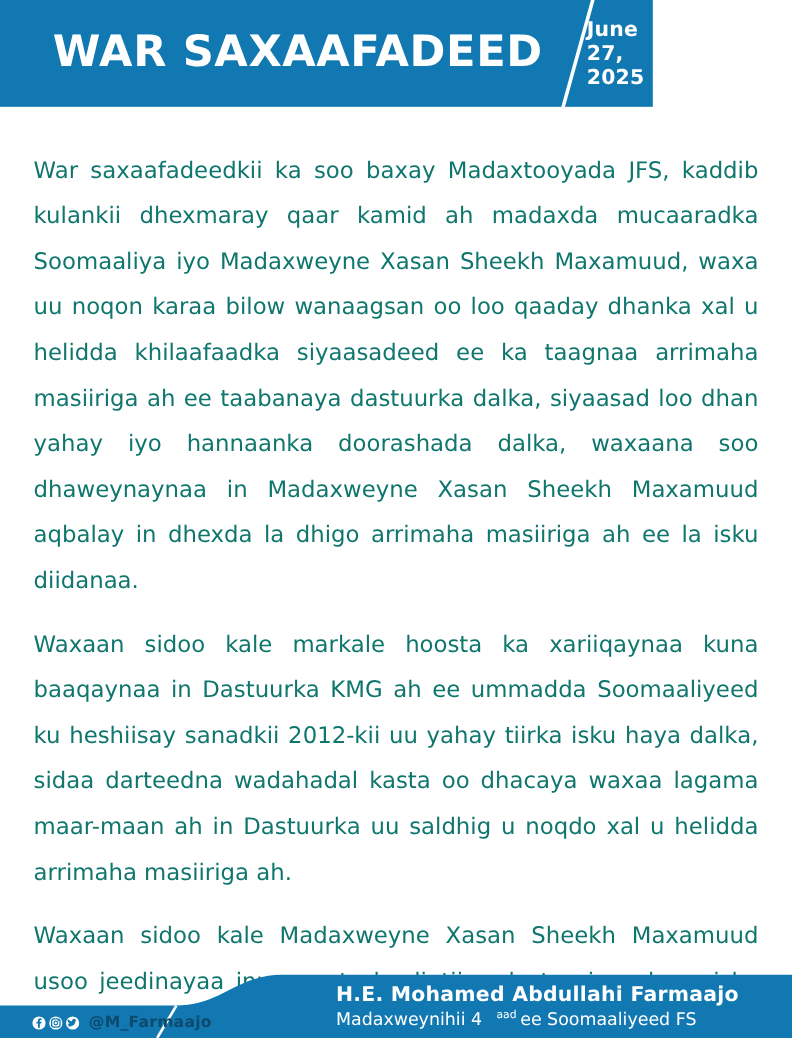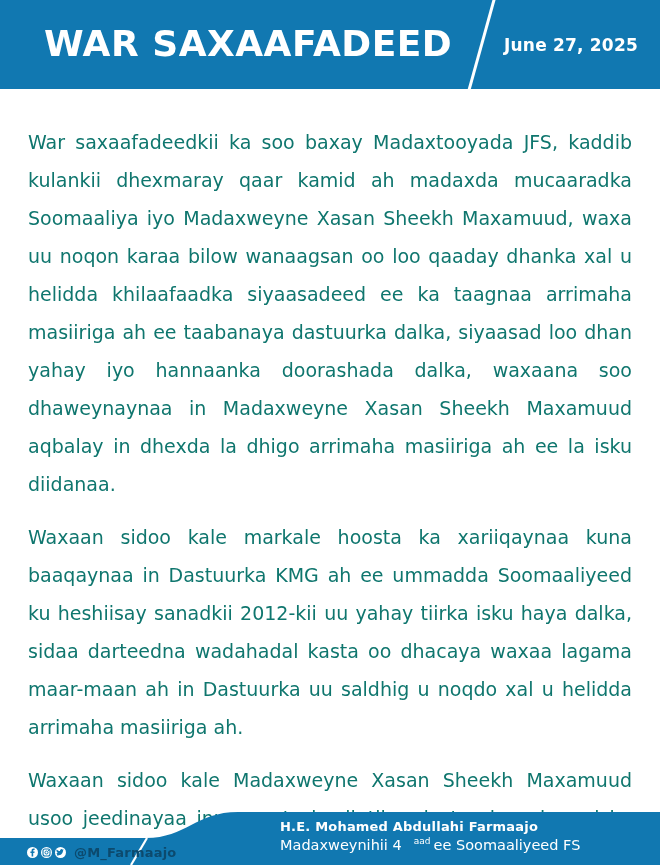--- a/index.html
+++ b/index.html
@@ -4,21 +4,21 @@
 <style>
   html, body { margin:0; padding:0; background:#e8e8e8; }
   .page {
     position:relative; width:660px; height:865px; margin:0 auto;
     background:#ffffff; overflow:hidden;
     font-family:"DejaVu Sans", "Liberation Sans", sans-serif;
   }
 
   
   .banner {
-    position:absolute; top:0; left:0; width:660px; height:89px;
+    position:absolute; top:0; left:0; width:544px; height:89px;
     background:#1178b1;
   }
   .banner-title {
     position:absolute; left:44px; top:44px; transform:translateY(-52%);
     margin:0; font-size:36px; font-weight:800; color:#ffffff;
     letter-spacing:0.5px; white-space:nowrap;
   }
   .banner-slash {
     position:absolute; left:480px; top:-7px; width:3px; height:104px;
     background:#ffffff; transform:rotate(15.5deg);
@@ -51,21 +51,21 @@
     position:absolute; left:27px; top:33px; height:14px;
     display:flex; align-items:center; gap:3px; color:#0c4a6e;
   }
   .icon-circle {
     width:11px; height:11px; border-radius:50%; background:#ffffff;
     display:flex; align-items:center; justify-content:center; overflow:hidden;
   }
   .icon-circle svg { display:block; }
   .handle { font-size:13px; font-weight:700; margin-left:5px; letter-spacing:0.2px; }
   .person { position:absolute; left:280px; top:7px; color:#ffffff; }
-  .person-name { font-size:13px; font-weight:700; letter-spacing:0.2px; }
+  .person-name { font-size:17px; font-weight:700; letter-spacing:0.2px; }
   .person-role { font-size:14.5px; margin-top:3px; }
   .person-role sup { font-size:9px; line-height:0;margin-left:12px; }
   .role-suffix { margin-left:3px; }
 </style>
 </head>
 <body>
 
 <div class="page">
 
   <header class="banner">

